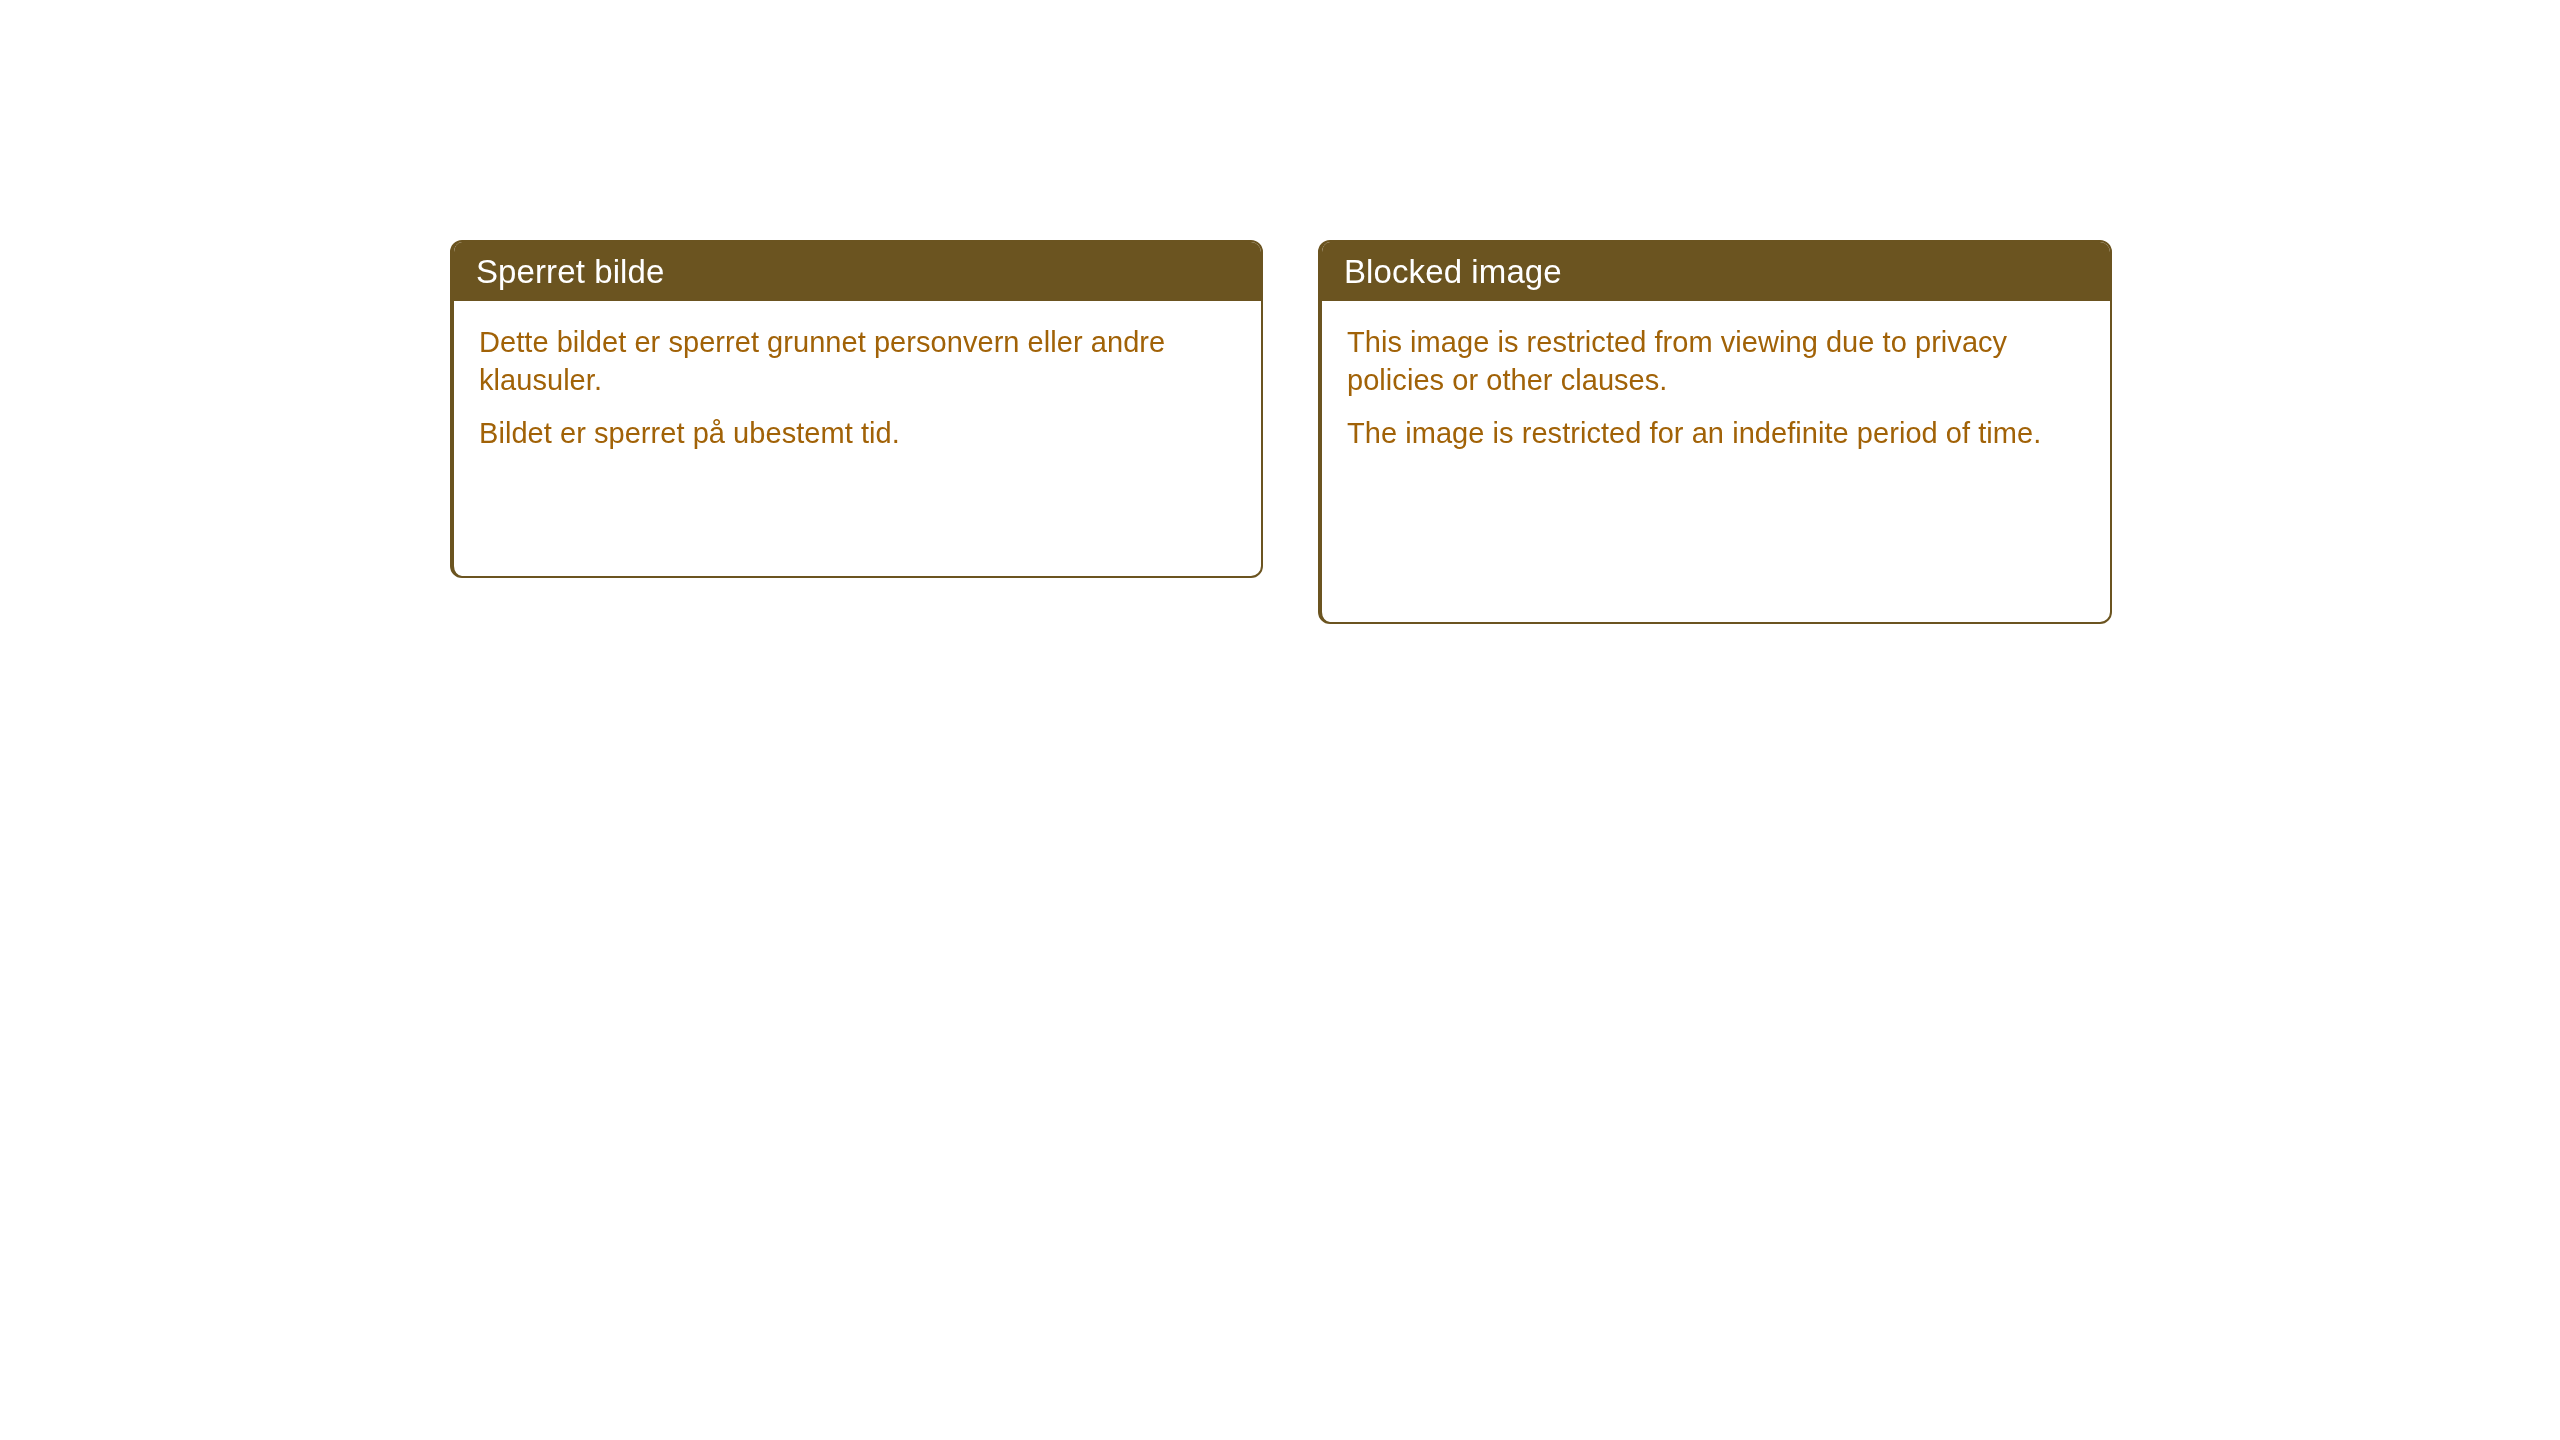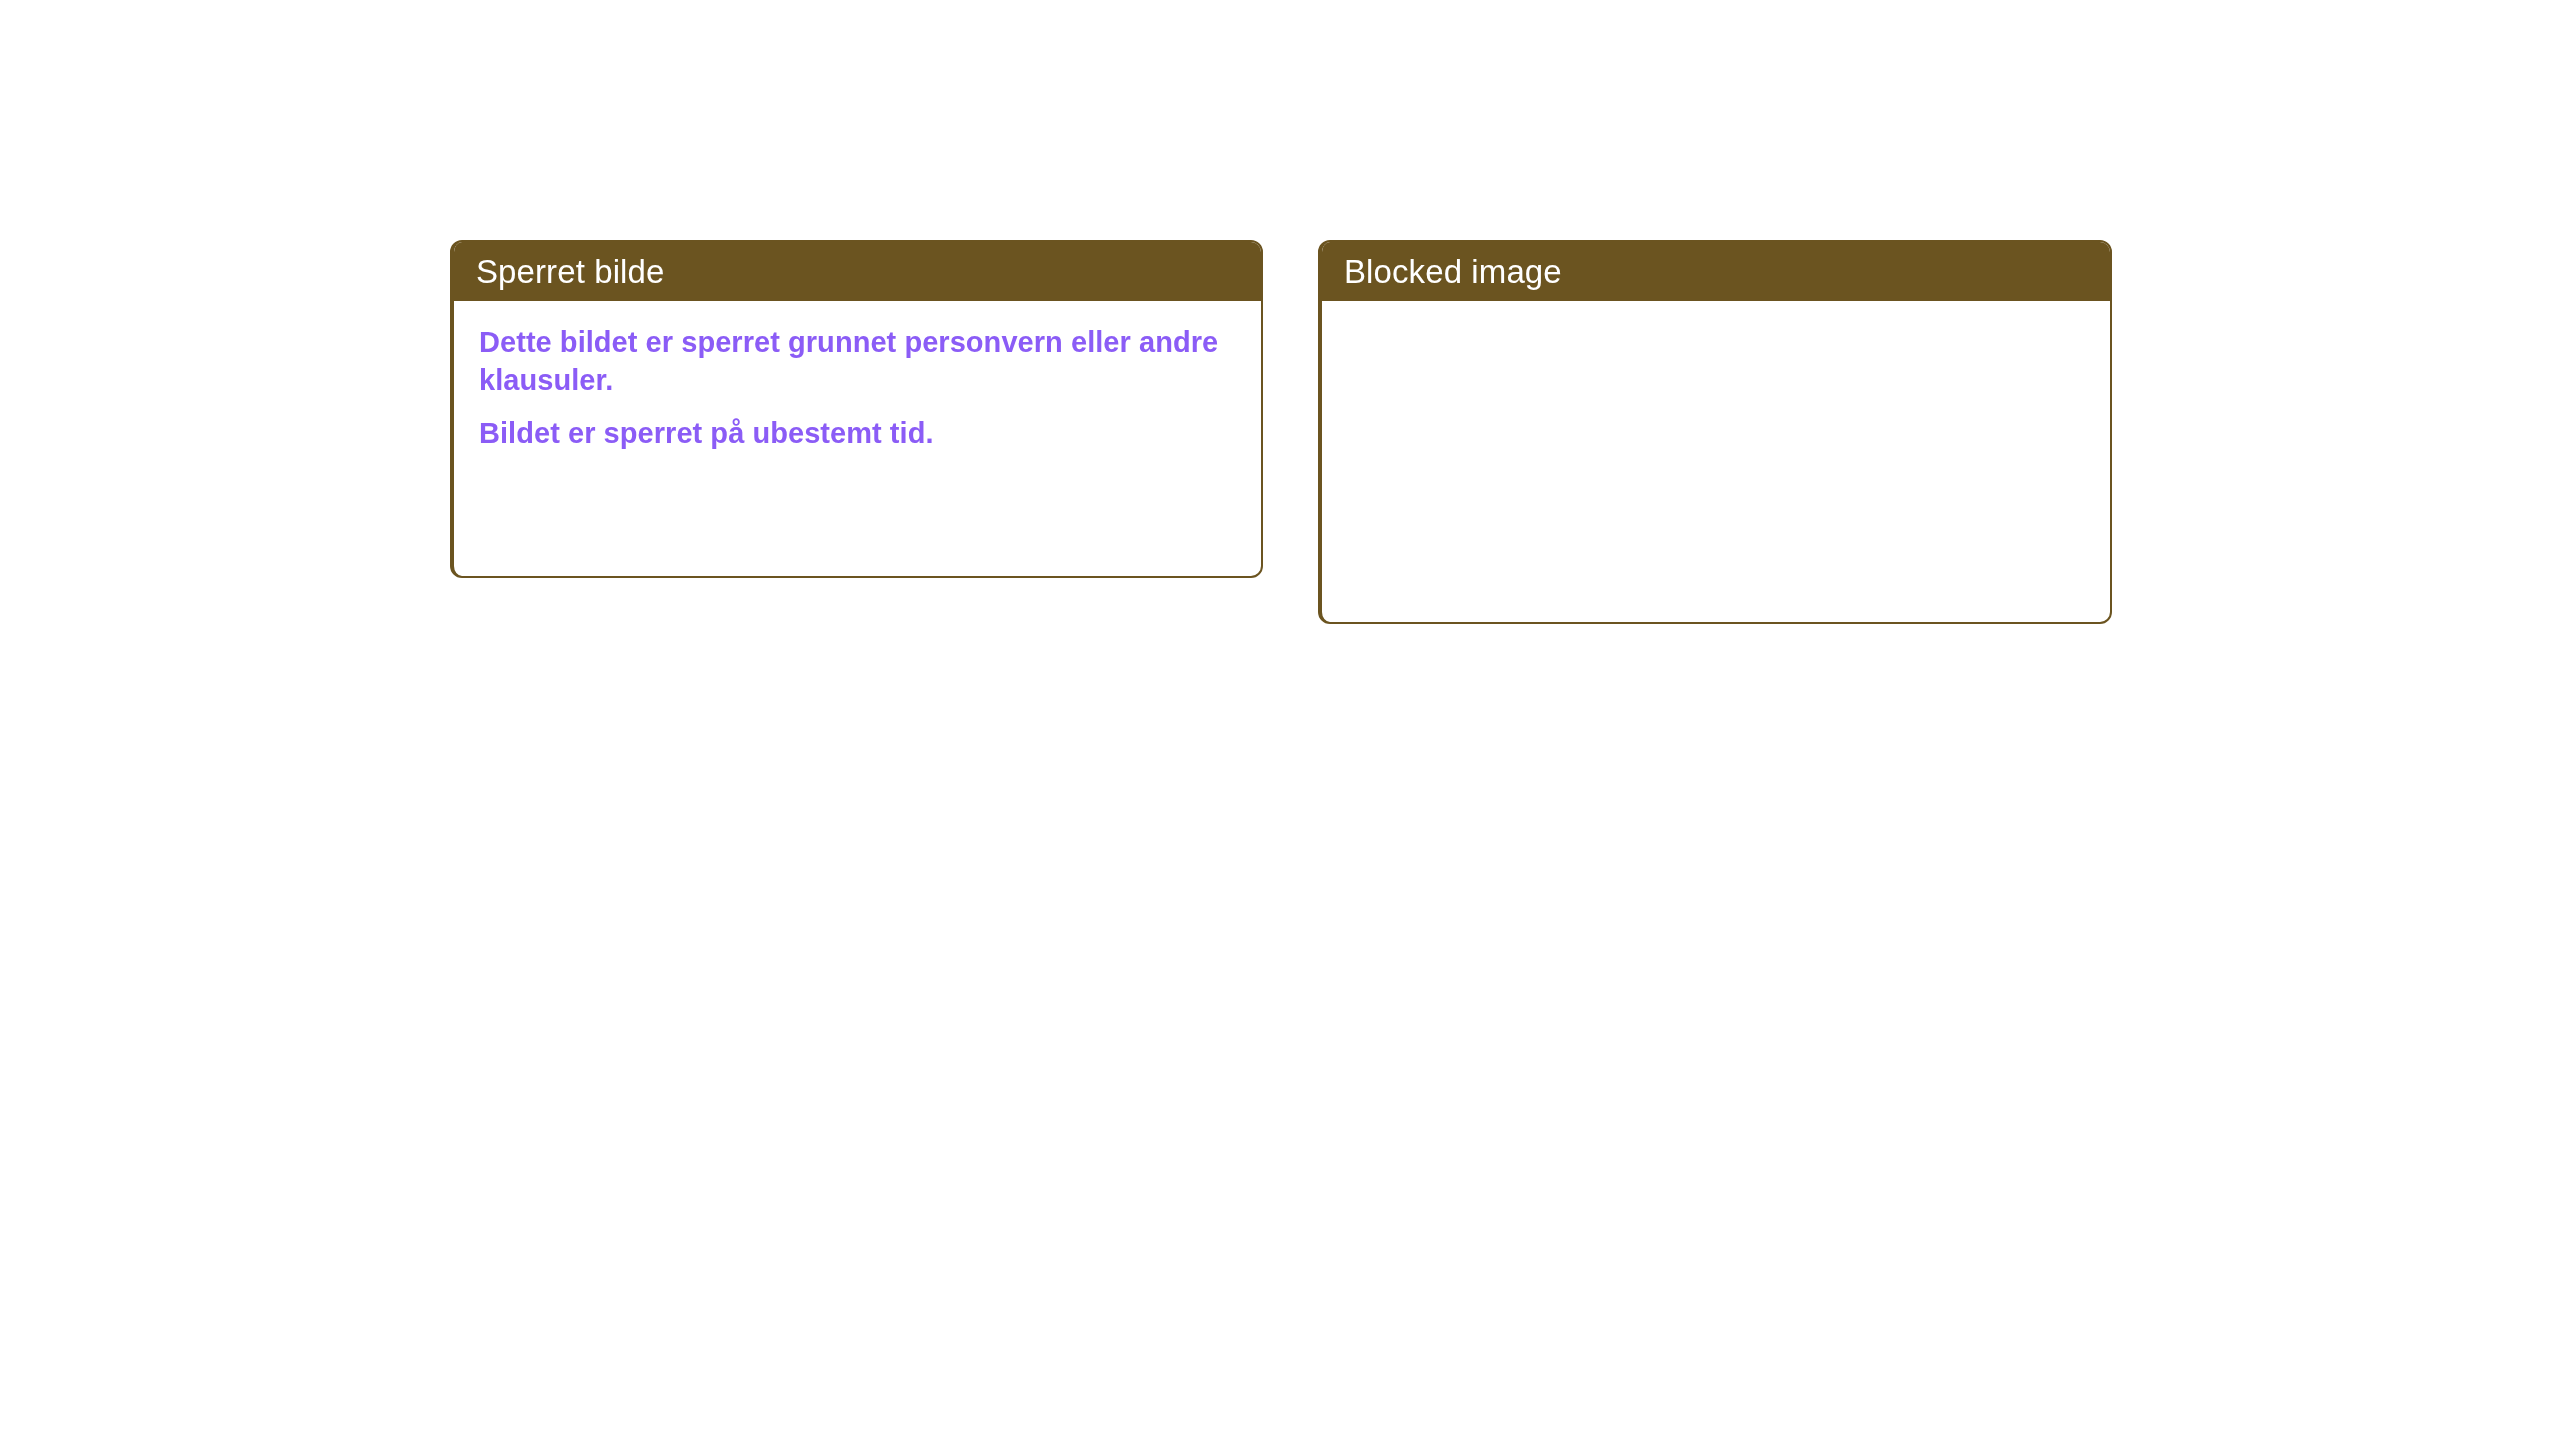--- a/index.html
+++ b/index.html
@@ -65,24 +65,24 @@
     letter-spacing: 0.1px;
     white-space: nowrap;
   }
 
   .card-body {
     padding: 22px 24px 0 25px;
   }
 
   .card-body p {
     margin: 0;
-    color: #8b5cf6;
+    color: #a16207;
     font-size: 29px;
     line-height: 1.32;
-    font-weight: 700;
+    font-weight: 400;
     letter-spacing: 0.05px;
   }
 
   .card-body p.spaced {
     margin-top: 14px;
   }
 </style>
 </head>
 <body>
 
@@ -95,15 +95,19 @@
     <div class="card-body">
       <p>Dette bildet er sperret grunnet personvern eller andre klausuler.</p>
       <p class="spaced">Bildet er sperret på ubestemt tid.</p>
     </div>
   </section>
 
   <section class="notice-card card-en">
     <div class="card-header">
       <span class="card-title">Blocked image</span>
     </div>
+    <div class="card-body">
+      <p>This image is restricted from viewing due to privacy policies or other clauses.</p>
+      <p class="spaced">The image is restricted for an indefinite period of time.</p>
+    </div>
   </section>
 
 </div>
 
 </body></html>

